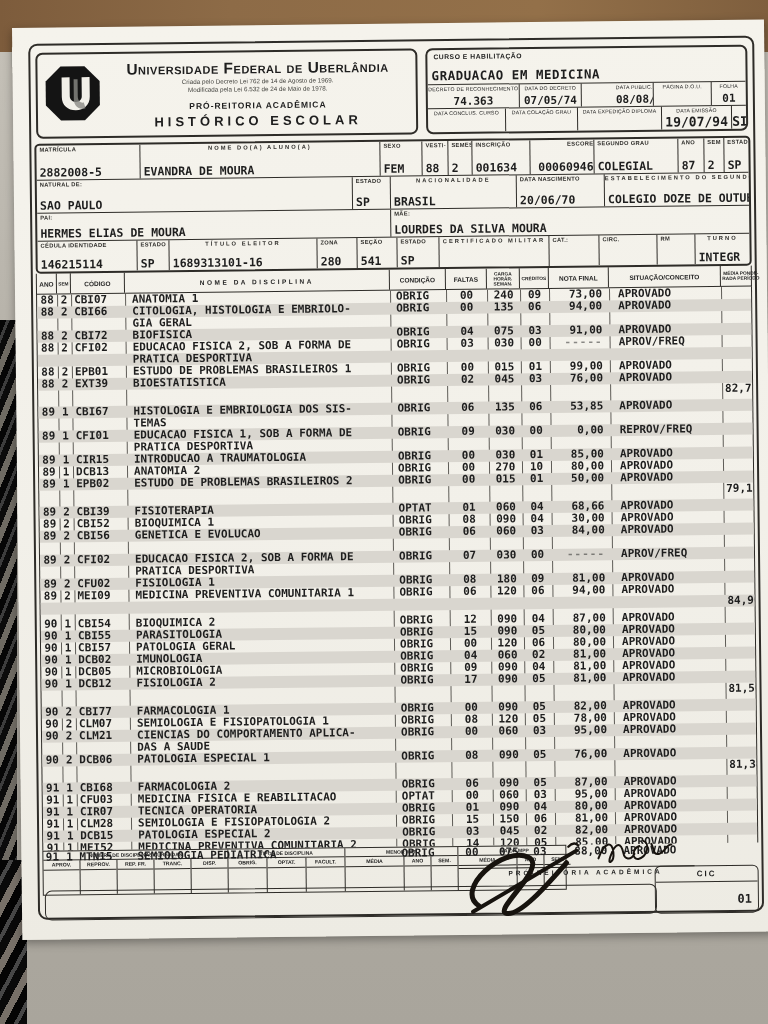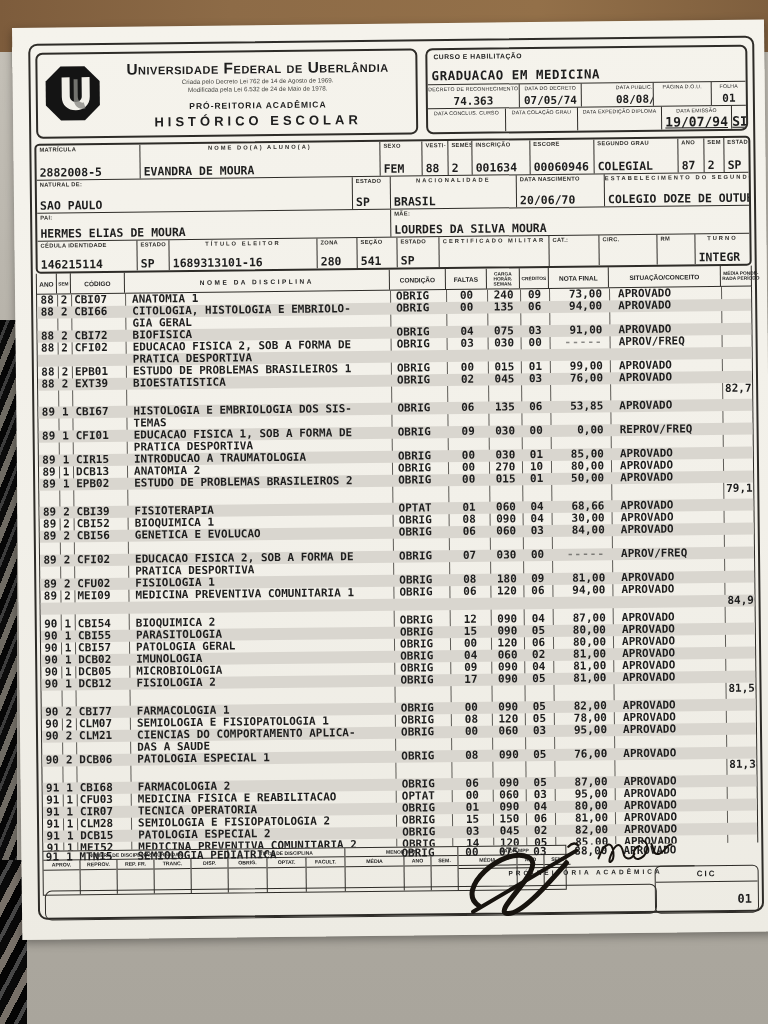--- a/index.html
+++ b/index.html
@@ -38,21 +38,21 @@
       display:flex;flex-direction:column;overflow:hidden;}
   .cb-lab{font-size:6.8px;letter-spacing:.5px;padding:3px 0 0 6px;font-weight:bold;}
   .cb-course{font-size:12.5px;padding:8px 0 1px 4px;letter-spacing:.5px;border-bottom:1.5px solid #2e2c28;white-space:nowrap;}
   .cb-r{display:flex;flex:1;}
   .cb-cell{border-right:1.2px solid #2e2c28;display:flex;flex-direction:column;justify-content:space-between;box-sizing:border-box;overflow:hidden;}
   .cb-cell:last-child{border-right:none;}
   .cb-cl{font-size:5.2px;letter-spacing:.2px;text-align:center;padding-top:1px;white-space:nowrap;}
   .cb-cv{font-family:"DejaVu Sans Mono",monospace;font-weight:bold;font-size:11px;text-align:center;white-space:nowrap;}
   .cb-r1{border-bottom:1.5px solid #2e2c28;height:26px;}
   .cb-r2{height:30px;}
-  .cb-big{font-size:13px;text-decoration:underline;}
+  .cb-big{font-size:13px;}
   
   .info{margin:0 3px;border:2px solid #2e2c28;border-radius:5px;overflow:hidden;}
   .i-row{display:flex;border-bottom:1.2px solid #2e2c28;}
   .i-row:last-child{border-bottom:none;}
   .i-cell{border-right:1.2px solid #2e2c28;box-sizing:border-box;display:flex;flex-direction:column;justify-content:space-between;overflow:hidden;}
   .i-cell:last-child{border-right:none;}
   .i-l{font-size:5.8px;letter-spacing:.3px;padding:1px 0 0 3px;white-space:nowrap;font-weight:bold;color:#33322f;}
   .i-l.sp{text-align:center;letter-spacing:2px;padding-left:0;}
   .i-v{font-family:"DejaVu Sans Mono",monospace;font-weight:bold;font-size:11.5px;padding:0 0 0 3px;white-space:nowrap;}
   
@@ -188,21 +188,21 @@
             <div class="i-v">88</div>
           </div>
           <div class="i-cell" style="flex: 0 0 24px;">
             <div class="i-l">SEMES- TRE</div>
             <div class="i-v">2</div>
           </div>
           <div class="i-cell" style="flex: 0 0 58px;">
             <div class="i-l">INSCRIÇÃO</div>
             <div class="i-v">001634</div>
           </div>
-          <div class="i-cell" style="flex: 0 0 64px;">
+          <div class="i-cell" style="flex: 0 0 64px; align-items: flex-end;">
             <div class="i-l">ESCORE</div>
             <div class="i-v">00060946</div>
           </div>
           <div class="i-cell" style="flex: 0 0 84px;">
             <div class="i-l">SEGUNDO GRAU</div>
             <div class="i-v">COLEGIAL</div>
           </div>
           <div class="i-cell" style="flex: 0 0 26px;">
             <div class="i-l">ANO</div>
             <div class="i-v">87</div>

